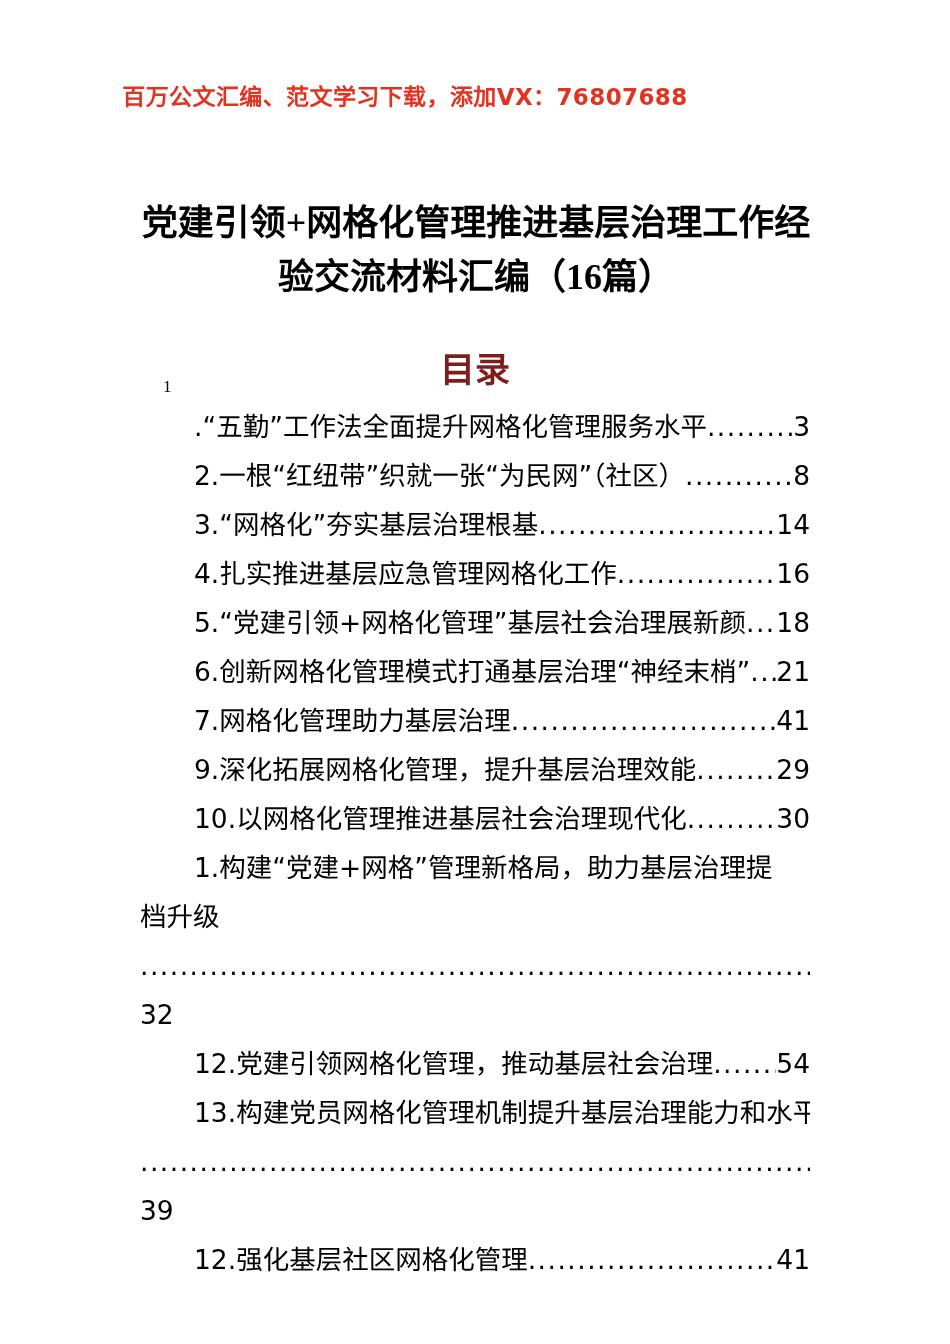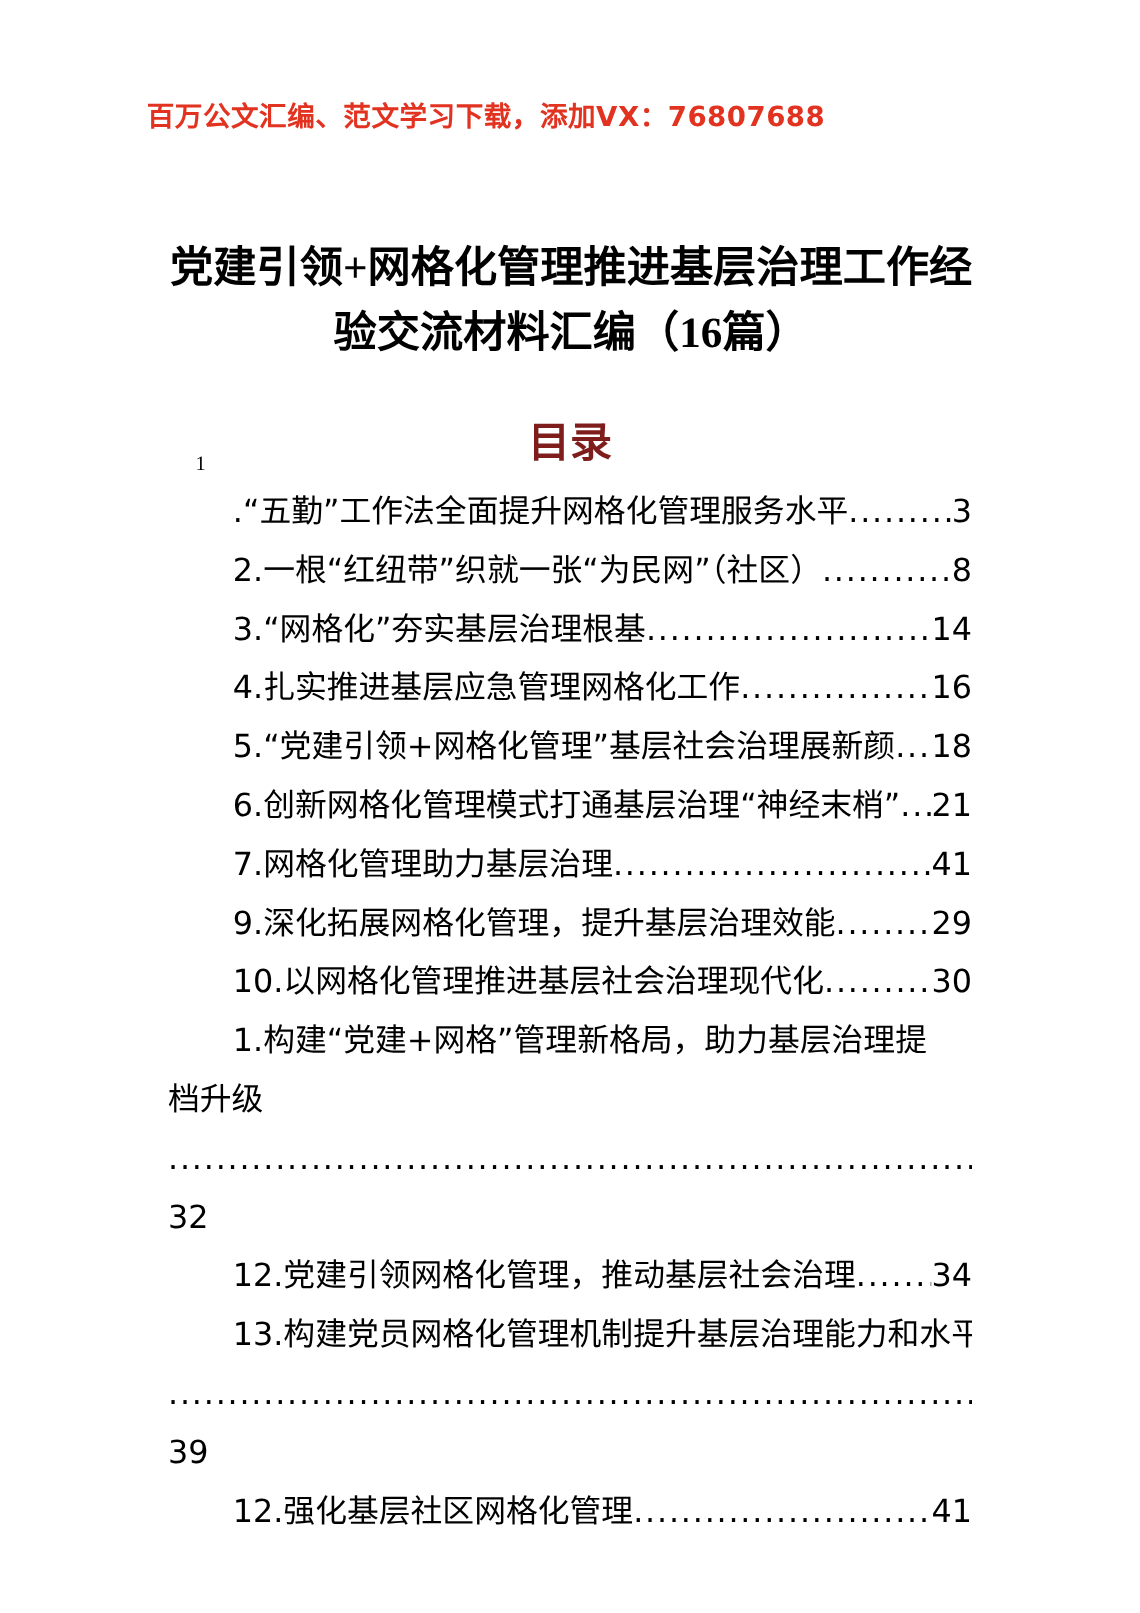--- a/index.html
+++ b/index.html
@@ -192,21 +192,21 @@
           <span class="toc-label">1.构建“党建+网格”管理新格局，助力基层治理提</span>
         </div>
         <div class="toc-line flush">
           <span class="toc-label">档升级</span>
           <span class="toc-dots"></span>
           <span class="toc-page">32</span>
         </div>
         <div class="toc-line indented">
           <span class="toc-label">12.党建引领网格化管理，推动基层社会治理</span>
           <span class="toc-dots"></span>
-          <span class="toc-page">34</span>
+          <span class="toc-page">54</span>
         </div>
         <div class="toc-line indented">
           <span class="toc-label">13.构建党员网格化管理机制提升基层治理能力和水平</span>
         </div>
         <div class="toc-line flush dots-only">
           <span class="toc-dots"></span>
           <span class="toc-page">39</span>
         </div>
         <div class="toc-line indented">
           <span class="toc-label">12.强化基层社区网格化管理</span>

